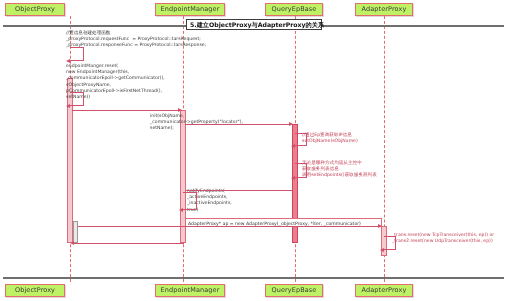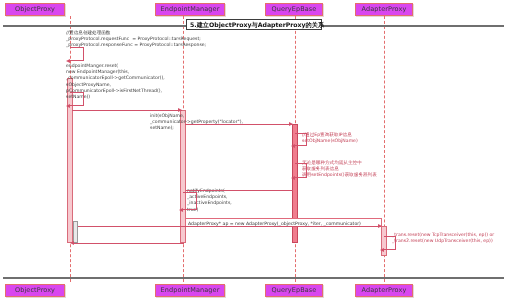--- a/index.html
+++ b/index.html
@@ -18,21 +18,21 @@
     position: absolute;
     left: 0; top: 0;
     width: 507px;
     height: 301px;
   }
 
   
   .actor {
     position: absolute;
     box-sizing: border-box;
-    background: #d946ef;
+    background: #bef264;
     border: 1px solid #e36d6d;
     box-shadow: 1px 1px 0 rgba(180,140,140,0.35);
     height: 13px;
     line-height: 11px;
     text-align: center;
     font-size: 6.5px;
     color: #3a3a3a;
     white-space: nowrap;
     letter-spacing: 0.1px;
   }

